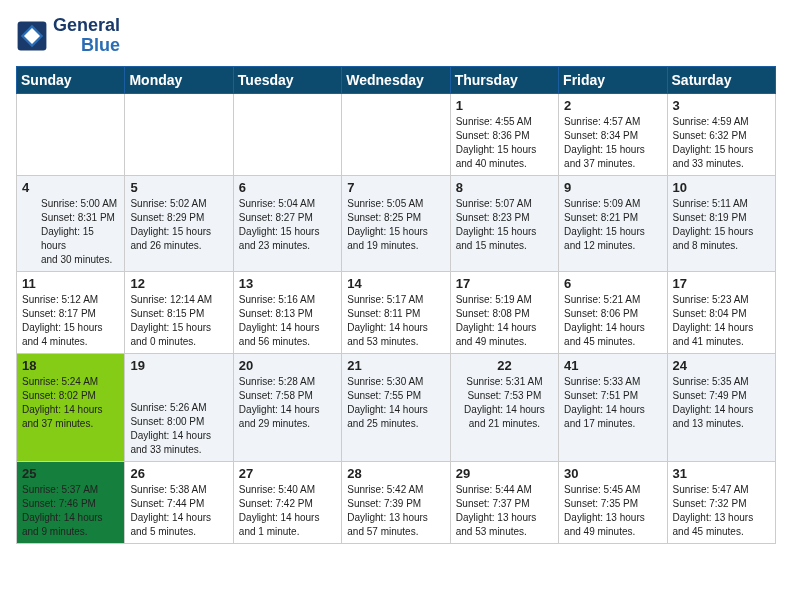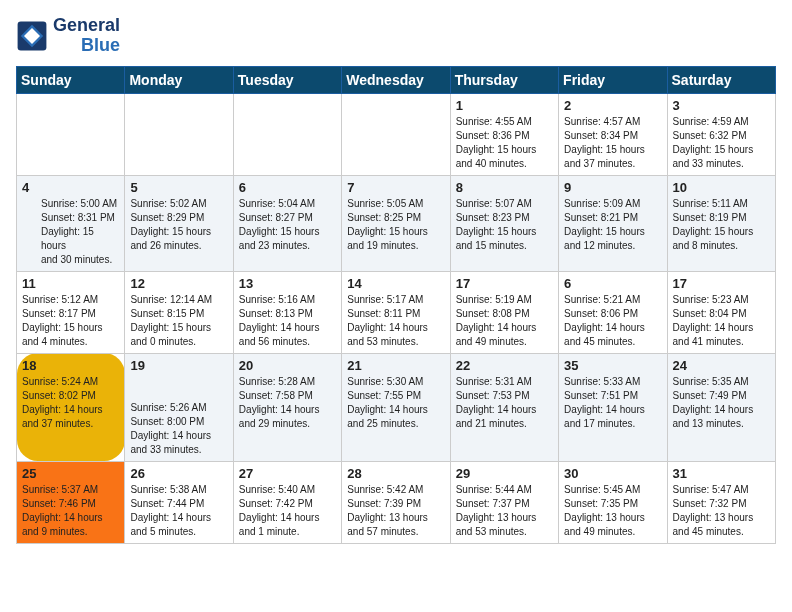--- a/index.html
+++ b/index.html
@@ -247,21 +247,21 @@
         </td>
         <td style="background: rgb(255, 255, 255);">
           <span class="day-num">17</span>
           <div class="day-info" style="white-space: pre-line;">Sunrise: 5:23 AM
 Sunset: 8:04 PM
 Daylight: 14 hours
 and 41 minutes.</div>
         </td>
       </tr>
       <tr>
-        <td style="background: #eab308; border-radius: 21px;">
+        <td style="background: #84cc16;">
           <span class="day-num">18</span>
           <div class="day-info" style="white-space: pre-line;">Sunrise: 5:24 AM
 Sunset: 8:02 PM
 Daylight: 14 hours
 and 37 minutes.</div>
         </td>
         <td style="background: rgb(240, 244, 248);">
           <span class="day-num">19</span>
           <div class="day-info" style="white-space: pre-line; margin-top: 28px;">Sunrise: 5:26 AM
 Sunset: 8:00 PM
@@ -275,44 +275,44 @@
 Daylight: 14 hours
 and 29 minutes.</div>
         </td>
         <td style="background: rgb(240, 244, 248);">
           <span class="day-num">21</span>
           <div class="day-info" style="white-space: pre-line;">Sunrise: 5:30 AM
 Sunset: 7:55 PM
 Daylight: 14 hours
 and 25 minutes.</div>
         </td>
-        <td style="background: rgb(240, 244, 248);">
+        <td style="background: rgb(240, 244, 248); text-align: center;">
           <span class="day-num">22</span>
           <div class="day-info" style="white-space: pre-line;">Sunrise: 5:31 AM
 Sunset: 7:53 PM
 Daylight: 14 hours
 and 21 minutes.</div>
         </td>
         <td style="background: rgb(240, 244, 248);">
-          <span class="day-num">35</span>
+          <span class="day-num">41</span>
           <div class="day-info" style="white-space: pre-line;">Sunrise: 5:33 AM
 Sunset: 7:51 PM
 Daylight: 14 hours
 and 17 minutes.</div>
         </td>
         <td style="background: rgb(240, 244, 248);">
           <span class="day-num">24</span>
           <div class="day-info" style="white-space: pre-line;">Sunrise: 5:35 AM
 Sunset: 7:49 PM
 Daylight: 14 hours
 and 13 minutes.</div>
         </td>
       </tr>
       <tr>
-        <td style="background: #f97316;">
+        <td style="background: #15803d;">
           <span class="day-num">25</span>
           <div class="day-info" style="white-space: pre-line;">Sunrise: 5:37 AM
 Sunset: 7:46 PM
 Daylight: 14 hours
 and 9 minutes.</div>
         </td>
         <td style="background: rgb(255, 255, 255);">
           <span class="day-num">26</span>
           <div class="day-info" style="white-space: pre-line;">Sunrise: 5:38 AM
 Sunset: 7:44 PM

